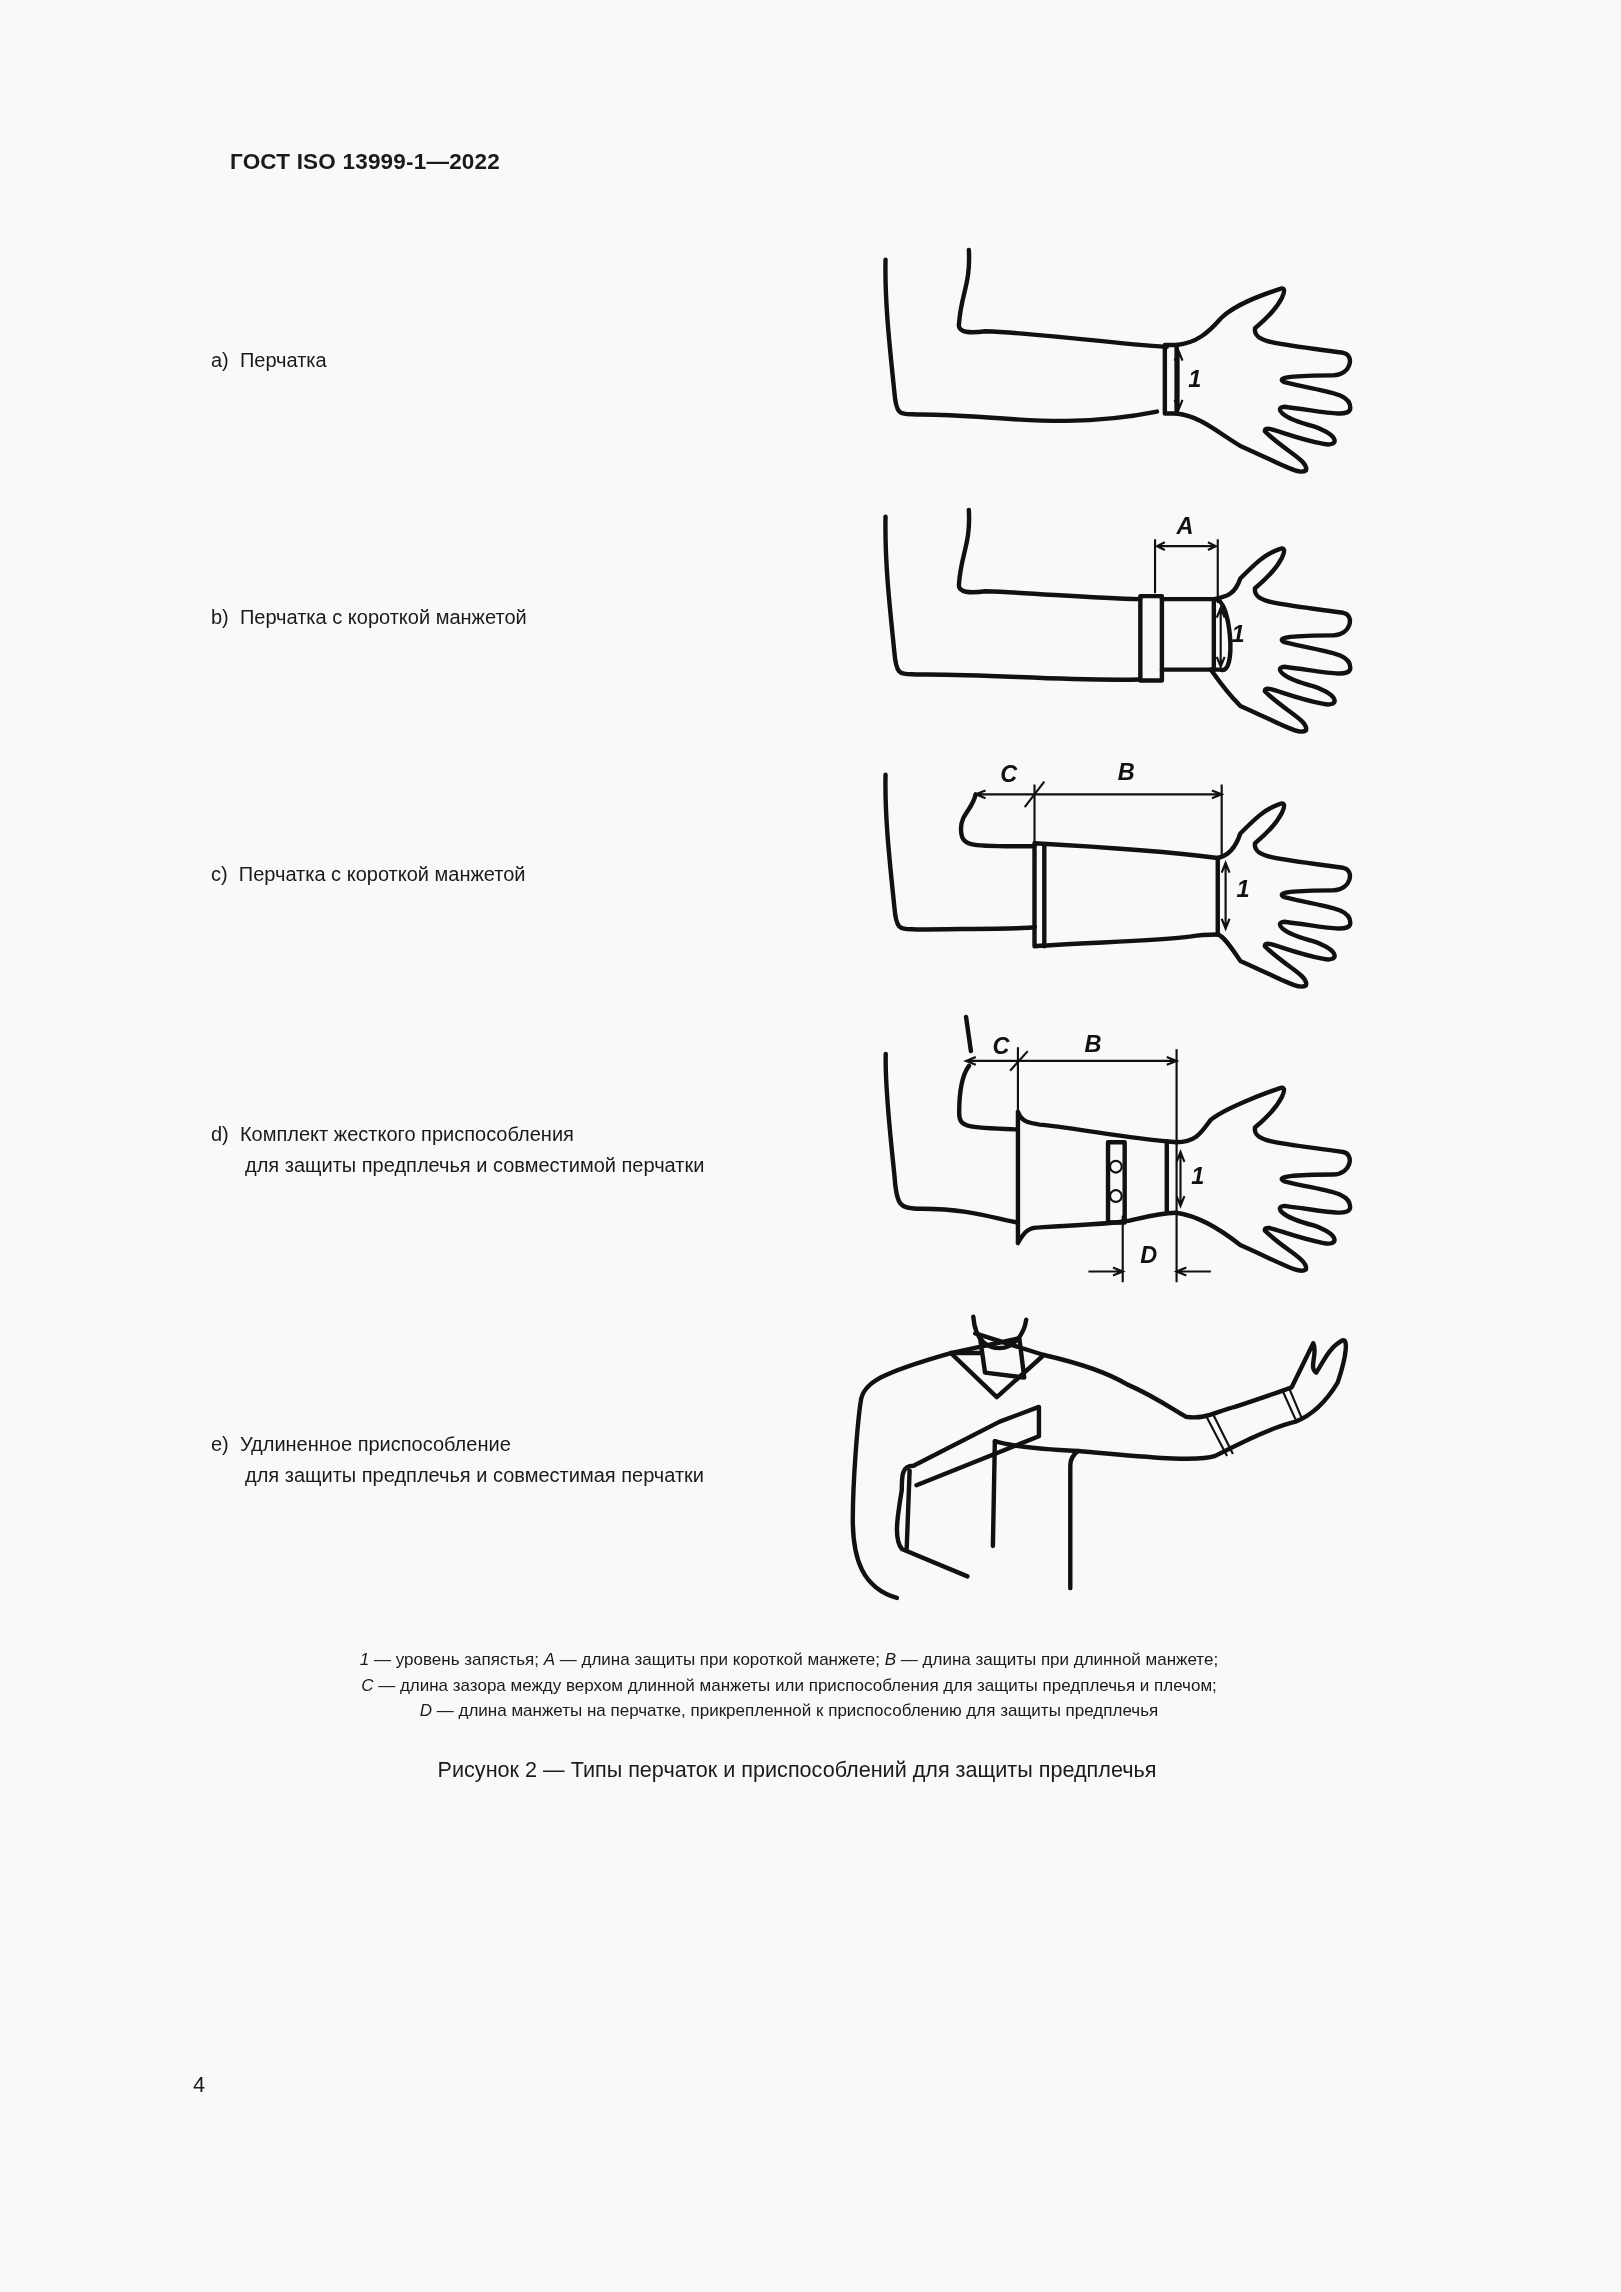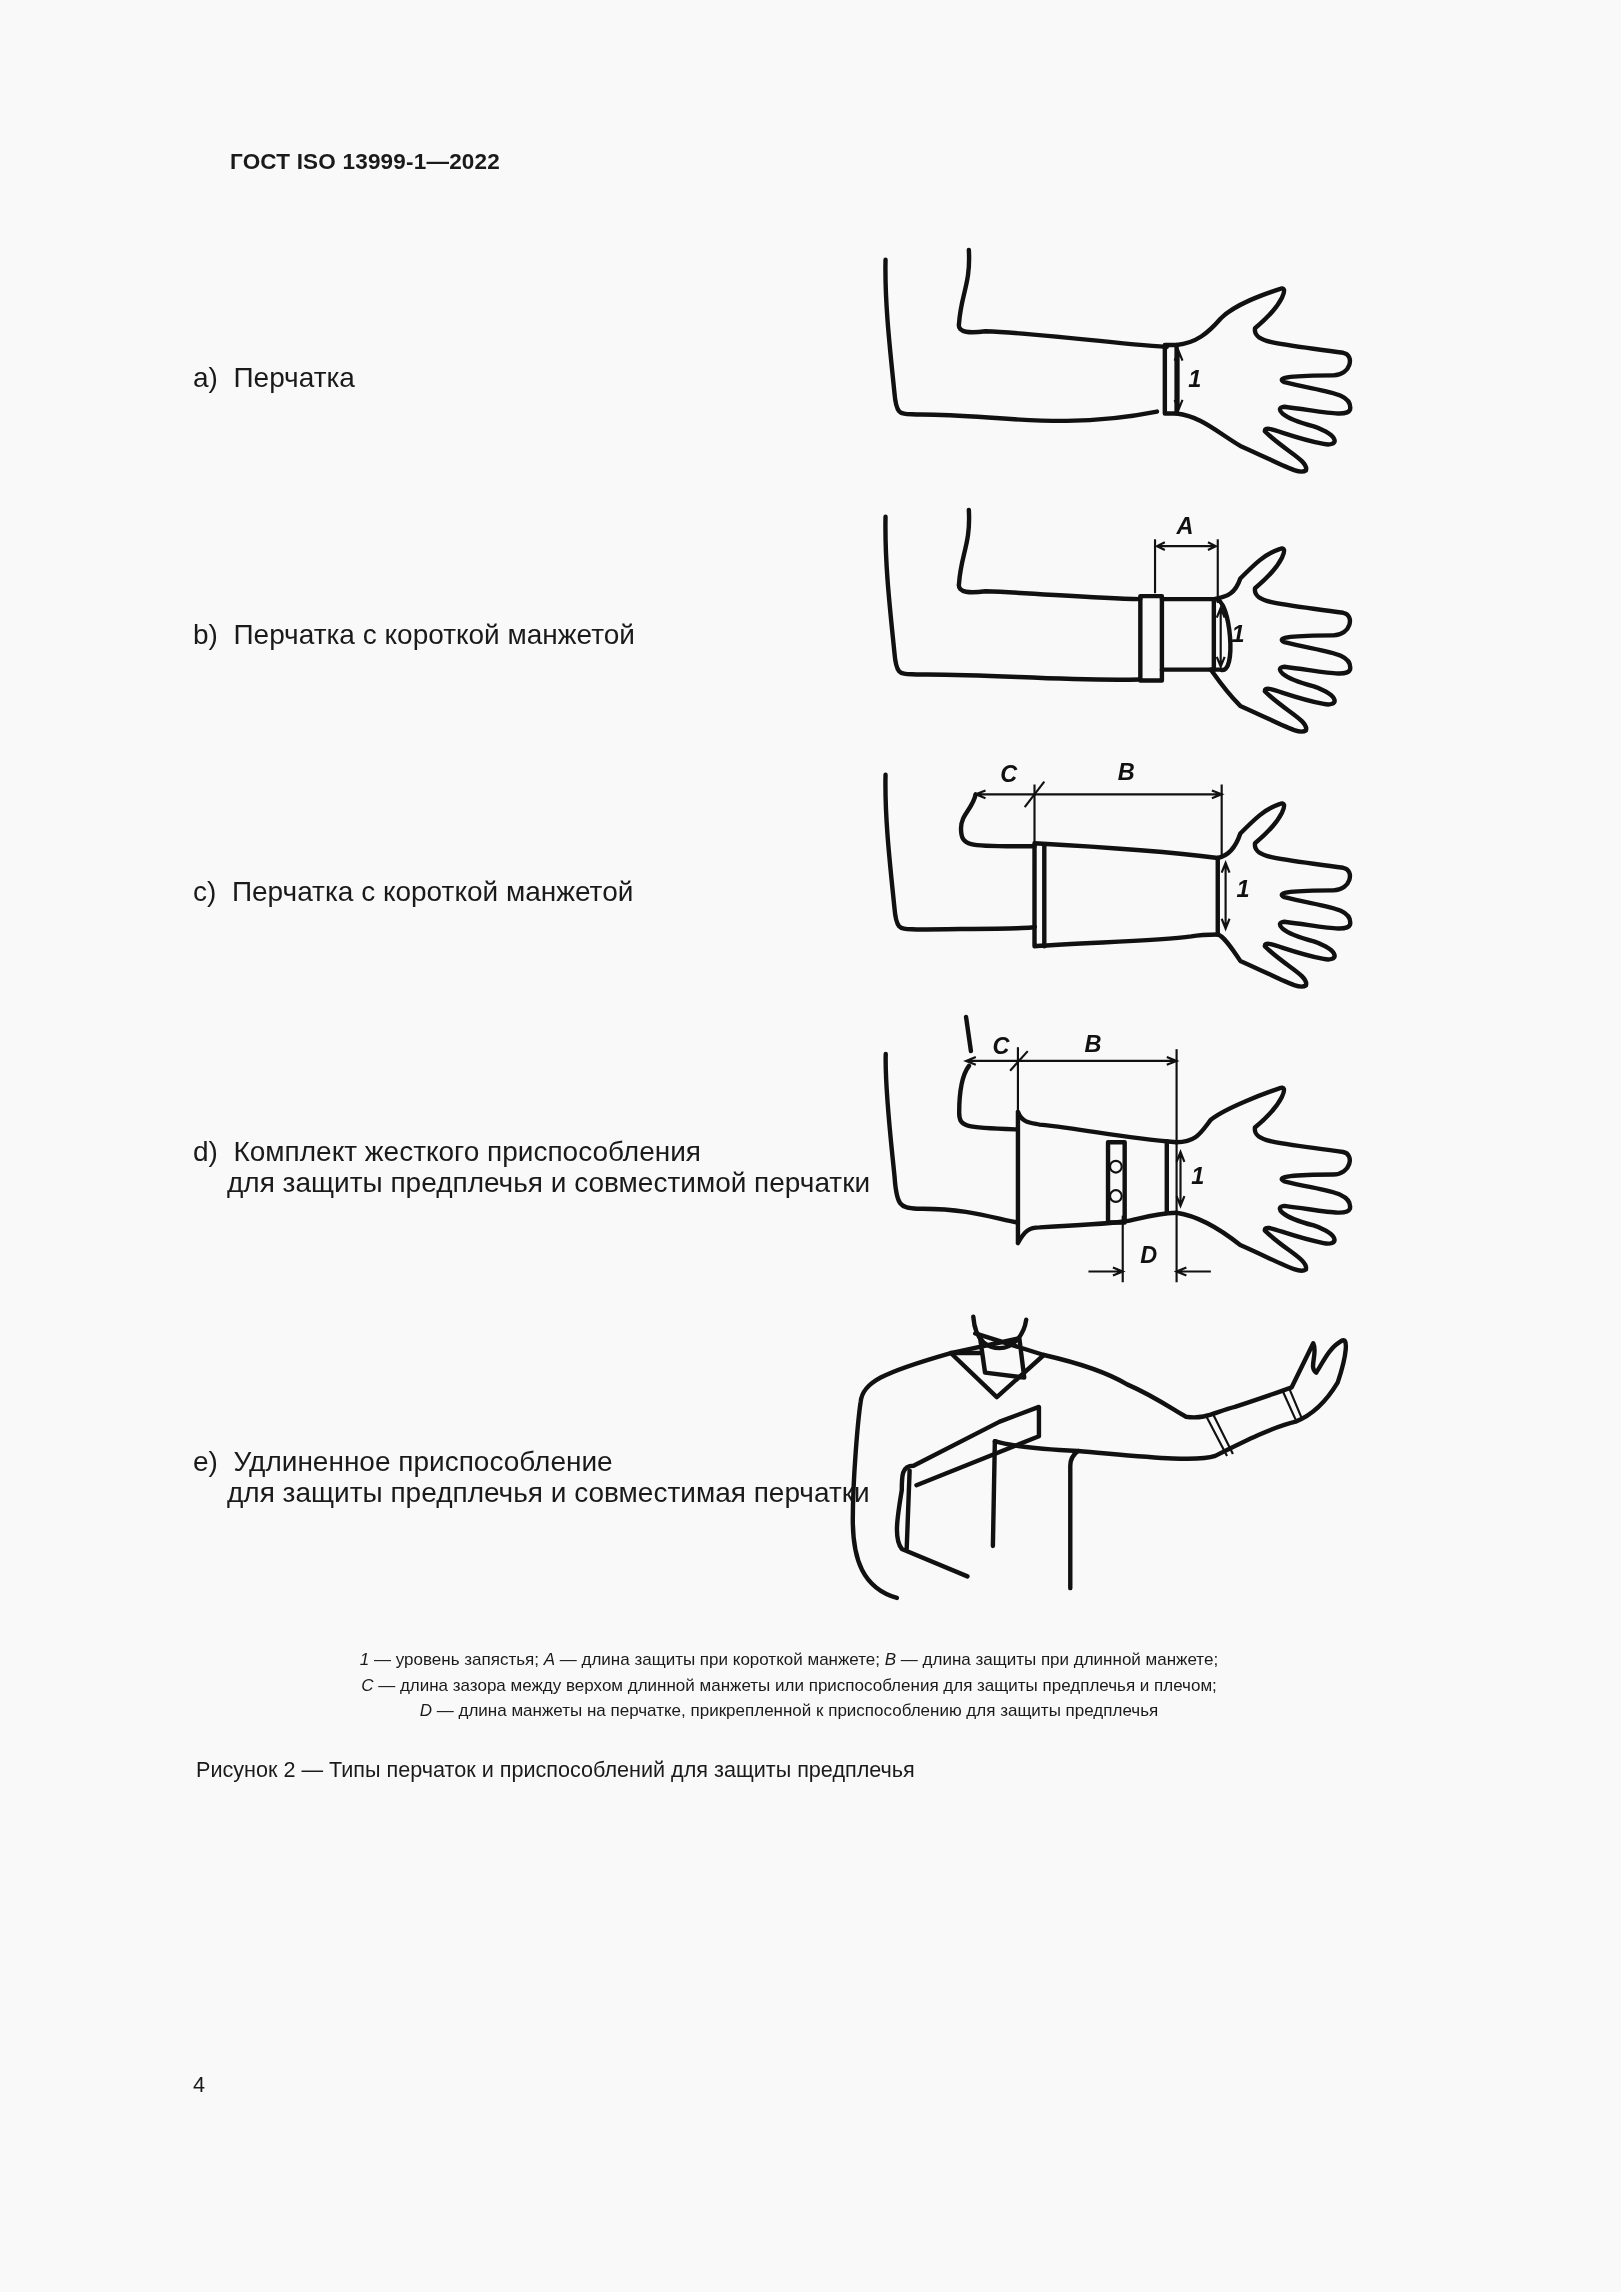--- a/index.html
+++ b/index.html
@@ -1,26 +1,26 @@
 <!DOCTYPE html>
 <html><head>
 <meta charset="utf-8">
 <style>
   html, body { margin: 0; padding: 0; }
   body {
     width: 1621px; height: 2293px; background: #f9f9f9; position: relative;
     font-family: "Liberation Sans", sans-serif; color: #1a1a1a; overflow: hidden;
   }
   .header { position: absolute; left: 193px; top: 149px; font-size: 22.5px; font-weight: bold; letter-spacing: 0.2px; margin-left: 37px; }
-  .label { position: absolute; left: 193px; font-size: 28px; line-height: 31px; margin-top: 17px; }
+  .label { position: absolute; left: 211px; font-size: 20px; line-height: 31px; }
   .label .ind { padding-left: 34px; display:block; }
   .fig { position: absolute; }
   .legend { position: absolute; left: 188px; top: 1647px; width: 1202px; text-align: center; font-size: 17px; line-height: 25.5px; }
   .legend i { font-style: italic; }
-  .caption { position: absolute; left: 196px; top: 1757px; width: 1202px; font-size: 21.6px; }
+  .caption { position: absolute; left: 196px; top: 1757px; width: 1202px; text-align: center; font-size: 21.6px; }
   .pagenum { position: absolute; left: 193px; top: 2072px; font-size: 21.6px; }
   svg { overflow: visible; }
   svg .s { fill: none; stroke: #111; stroke-width: 4.5; stroke-linecap: round; stroke-linejoin: round; }
   svg .t { fill: none; stroke: #111; stroke-width: 2.2; }
   svg text { font-family: "Liberation Sans", sans-serif; font-style: italic; font-size: 24px; fill: #111; font-weight: bold; }
 </style>
 </head>
 <body>
 
 <div class="header">ГОСТ ISO 13999-1—2022</div>

